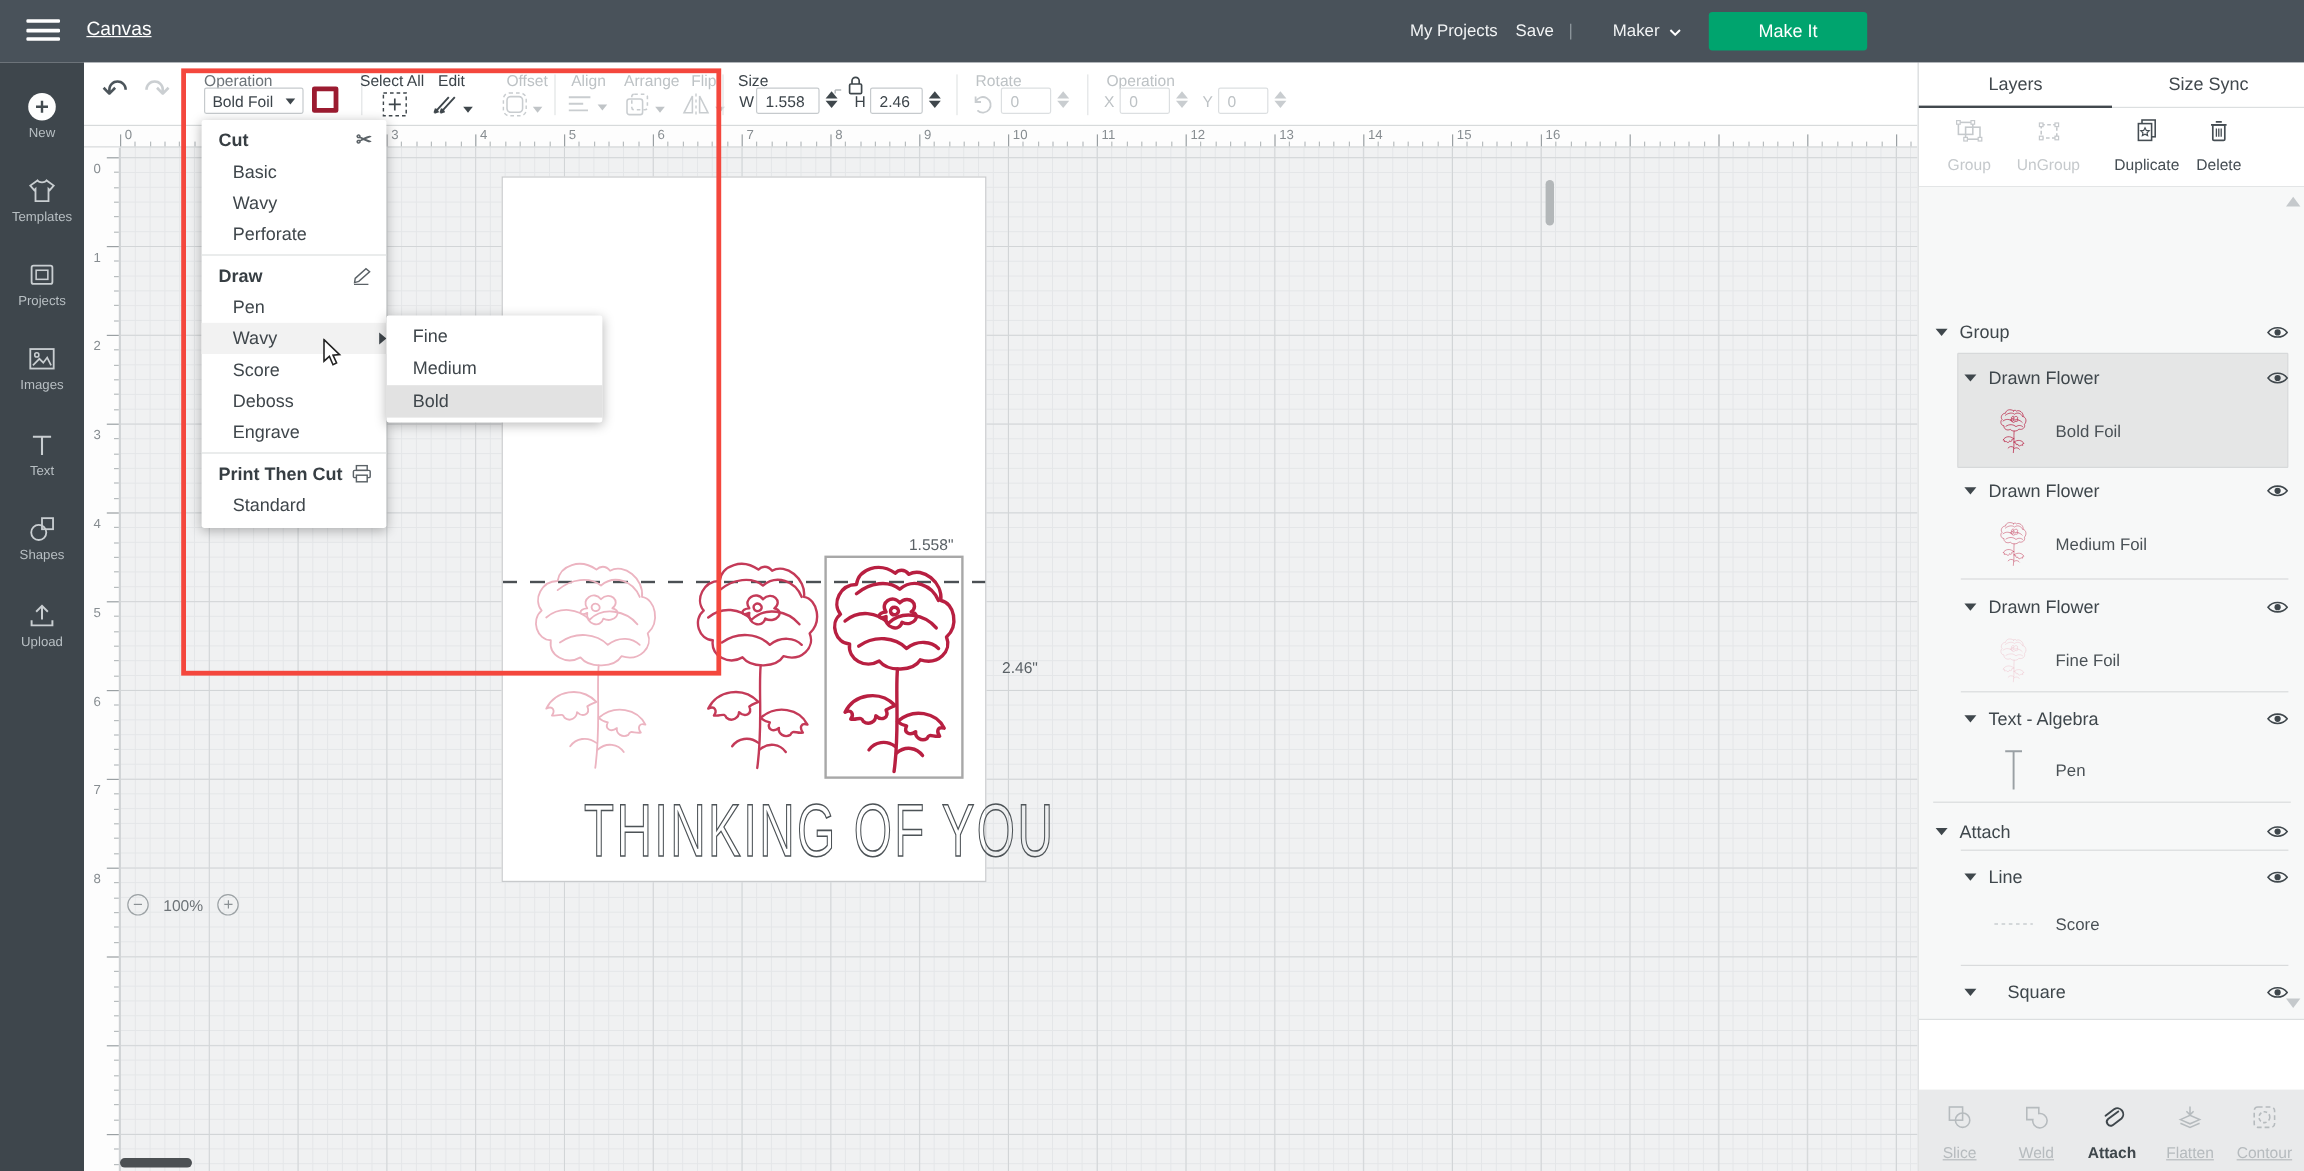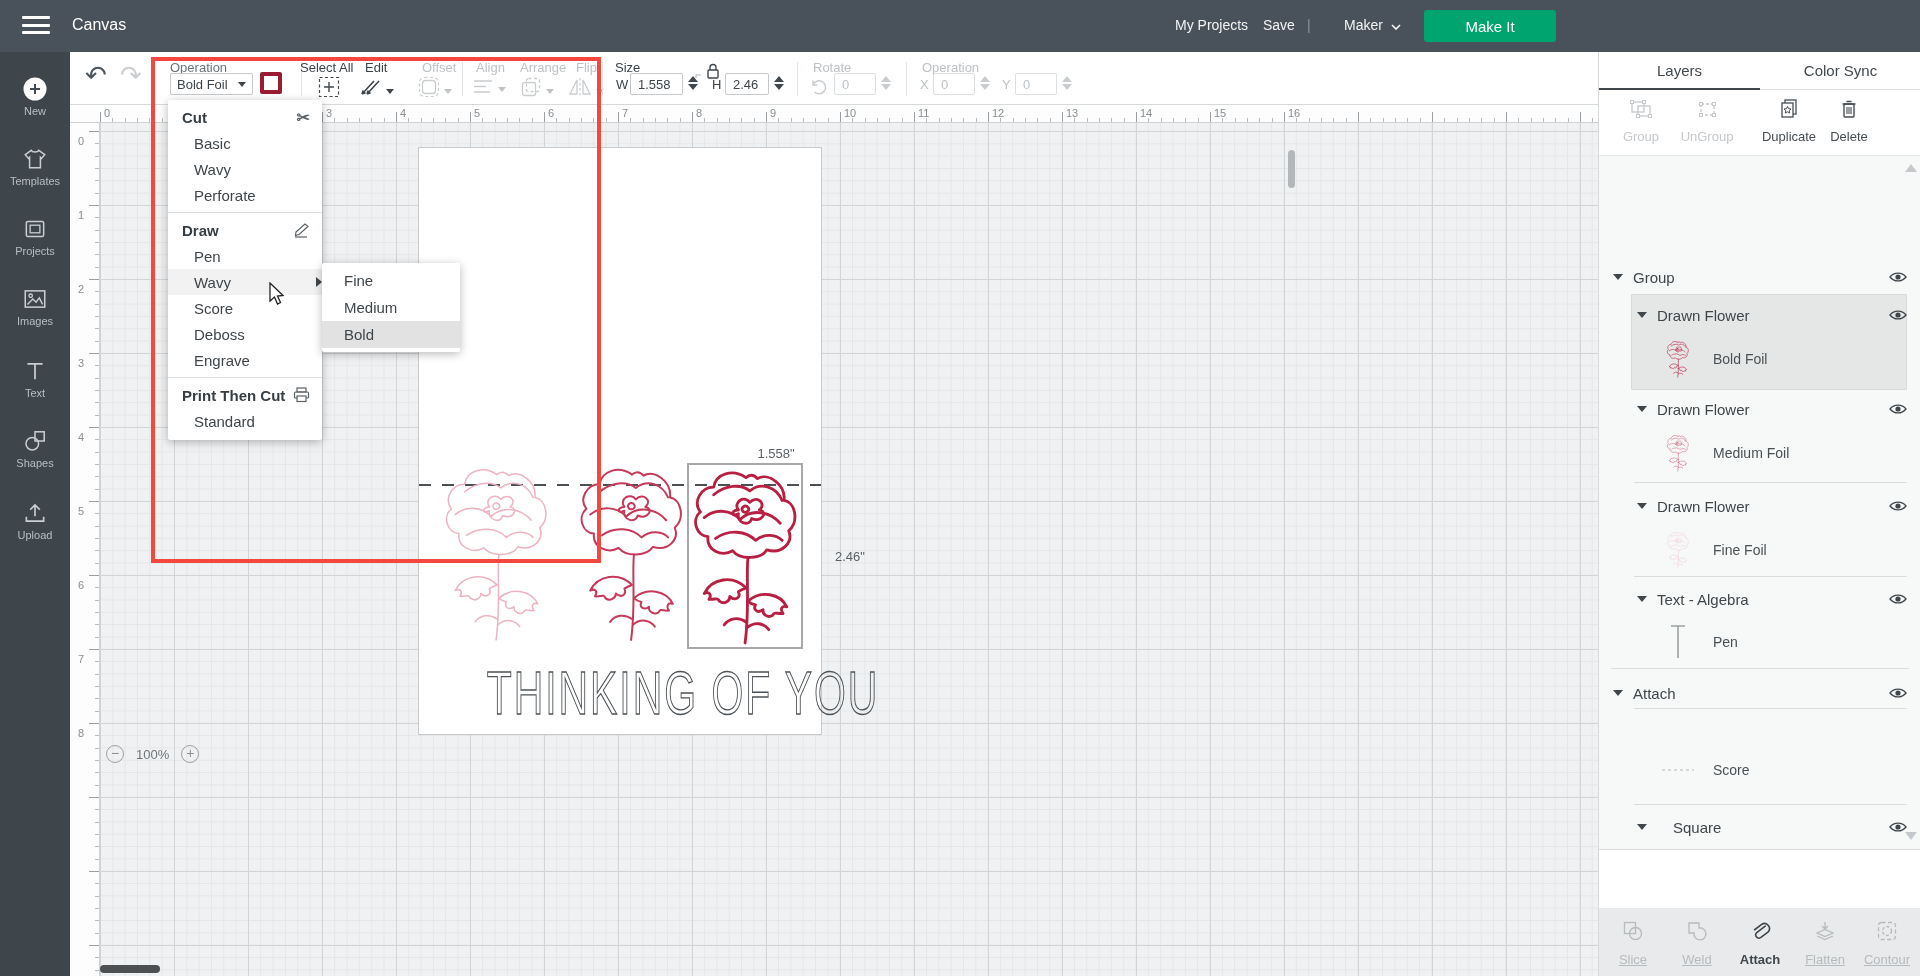--- a/index.html
+++ b/index.html
@@ -4,21 +4,21 @@
 <style>
   * { margin:0; padding:0; box-sizing:border-box; }
   html,body { width:1920px; height:976px; overflow:hidden; }
   body { font-family:"Liberation Sans", sans-serif; color:#3c444a; background:#f0f1f2; position:relative; }
   .abs { position:absolute; }
 
   
   .header { position:absolute; left:0; top:0; width:1920px; height:52px; background:#49525a; color:#fff; z-index:40; }
   .hamburger { position:absolute; left:22px; top:16px; width:28px; height:20px; cursor:pointer; }
   .hamburger i { display:block; height:3px; background:#fff; margin-bottom:4.5px; border-radius:1px; }
-  .app-menu-label { position:absolute; left:72px; top:16px; font-size:16px; }
+  .app-menu-label { position:absolute; left:72px; top:16px; font-size:16px;text-decoration:underline; }
   .doc-title { position:absolute; left:0; right:0; top:16px; text-align:center; font-size:15px; }
   .hdr-link { position:absolute; top:17px; font-size:14px; color:#f2f4f5; cursor:pointer; }
   .make-it { position:absolute; left:1424px; top:10px; width:132px; height:32px; background:#00a46e; color:#fff;
              border:none; border-radius:3px; font-size:15px; font-family:inherit; cursor:pointer; }
   .chev-dn { display:inline-block; width:10px; height:6px; margin-left:8px; }
 
   
   .sidebar { position:absolute; left:0; top:52px; width:70px; height:924px; background:#3e464c; z-index:30; }
   .side-item { position:absolute; left:0; width:70px; text-align:center; cursor:pointer; color:#c3cacd; }
   .side-item .lbl { font-size:11px; display:block; margin-top:3px; color:#b8bfc3; }
@@ -89,21 +89,21 @@
   
   .op-menu { position:absolute; left:168px; top:100px; width:154px; background:#fff; border-radius:2px;
              box-shadow:0 2px 10px rgba(0,0,0,.28); z-index:60; padding:4px 0 6px 0; }
   .menu-row { height:26px; display:flex; align-items:center; font-size:15px; cursor:pointer; }
   .menu-row.hdr { font-weight:bold; color:#373e43; padding:0 12px 0 14px; }
   .menu-row.item { color:#3f464b; padding:0 0 0 26px; }
   .menu-row.hover { background:#f2f2f2; }
   .menu-divider { height:1px; background:#dcdfe0; margin:4px 0; }
   .menu-icn { margin-left:auto; color:#5b6267; display:flex; align-items:center; }
   .sub-arrow { margin-left:auto; width:0; height:0; border-top:5px solid transparent; border-bottom:5px solid transparent; border-left:6px solid #3f464b; }
-  .sub-menu { position:absolute; left:322px; top:263px; width:138px; background:#fff; border-radius:2px;
+  .sub-menu { position:absolute; left:322px; top:263px; width:180px; background:#fff; border-radius:2px;
               box-shadow:0 2px 10px rgba(0,0,0,.28); z-index:60; padding:4px 0; }
   .sub-row { height:27px; display:flex; align-items:center; padding:0 12px 0 22px; font-size:15px; color:#3f464b; cursor:pointer; }
   .sub-row.selected { background:#e2e2e2; }
 
   
   .red-annotation { position:absolute; left:151px; top:57px; width:450px; height:506px; border:4px solid #f4473d; z-index:90; pointer-events:none; }
   .cursor-ptr { position:absolute; left:266px; top:282px; z-index:95; pointer-events:none; }
 
   
   .rpanel { position:absolute; left:1598px; top:52px; width:322px; height:924px; background:#fff; border-left:1px solid #d7dadb; z-index:30; }
@@ -647,21 +647,21 @@
 </div>
 
 <div class="red-annotation"></div>
 <svg class="cursor-ptr" width="20" height="24" viewBox="0 0 20 24">
   <path d="M4 1 L4 19 L8.5 15 L11.5 22 L14.5 20.5 L11.5 14 L17 13.5 Z" fill="#fff" stroke="#222" stroke-width="1.3"></path>
 </svg>
 
 <div class="rpanel">
   <div class="tabs">
     <div class="tab active" style="left:0;">Layers</div>
-    <div class="tab" style="left:161px;">Color Sync</div>
+    <div class="tab" style="left:161px;">Size Sync</div>
   </div>
 
   <div class="actions">
     <div class="act-btn dis" style="left:10px;">
       <svg width="24" height="22" viewBox="0 0 24 22">
           <rect x="3" y="4" width="12" height="10" fill="none" stroke="#c5c9cc" stroke-width="1.3"></rect>
           <rect x="9" y="8" width="12" height="10" fill="none" stroke="#c5c9cc" stroke-width="1.3"></rect>
           <rect x="1.5" y="2.5" width="3" height="3" fill="#fff" stroke="#c5c9cc"></rect>
           <rect x="13.5" y="2.5" width="3" height="3" fill="#fff" stroke="#c5c9cc"></rect>
           <rect x="7.5" y="16.5" width="3" height="3" fill="#fff" stroke="#c5c9cc"></rect>
@@ -783,20 +783,28 @@
     <div class="lrow lvl0" style="top:524px;">
       <span class="caret"></span>
       <span>Attach</span>
       <svg class="eye eye-svg" width="18" height="12" viewBox="0 0 18 12">
           <path d="M1 6 C5 0.8 13 0.8 17 6 C13 11.2 5 11.2 1 6 Z"></path>
           <circle cx="9" cy="6" r="2.6"></circle>
         </svg>
     </div>
     <div class="ldivider" style="left:35px;width:273px;top:552px;"></div>
 
+    <div class="lrow lvl1" style="top:562px;">
+      <span class="caret"></span>
+      <span>Line</span>
+      <svg class="eye eye-svg" width="18" height="12" viewBox="0 0 18 12">
+          <path d="M1 6 C5 0.8 13 0.8 17 6 C13 11.2 5 11.2 1 6 Z"></path>
+          <circle cx="9" cy="6" r="2.6"></circle>
+        </svg>
+    </div>
     <div class="lchild" style="left:62px;top:606px;">
       <span class="thumb">
           <svg width="34" height="10" viewBox="0 0 34 10">
             <path d="M1 5 H33" stroke="#c9cdd0" stroke-width="1.4" stroke-dasharray="3 3"></path>
           </svg>
         </span>
       <span>Score</span>
     </div>
     <div class="ldivider" style="left:35px;width:273px;top:648px;"></div>
 

